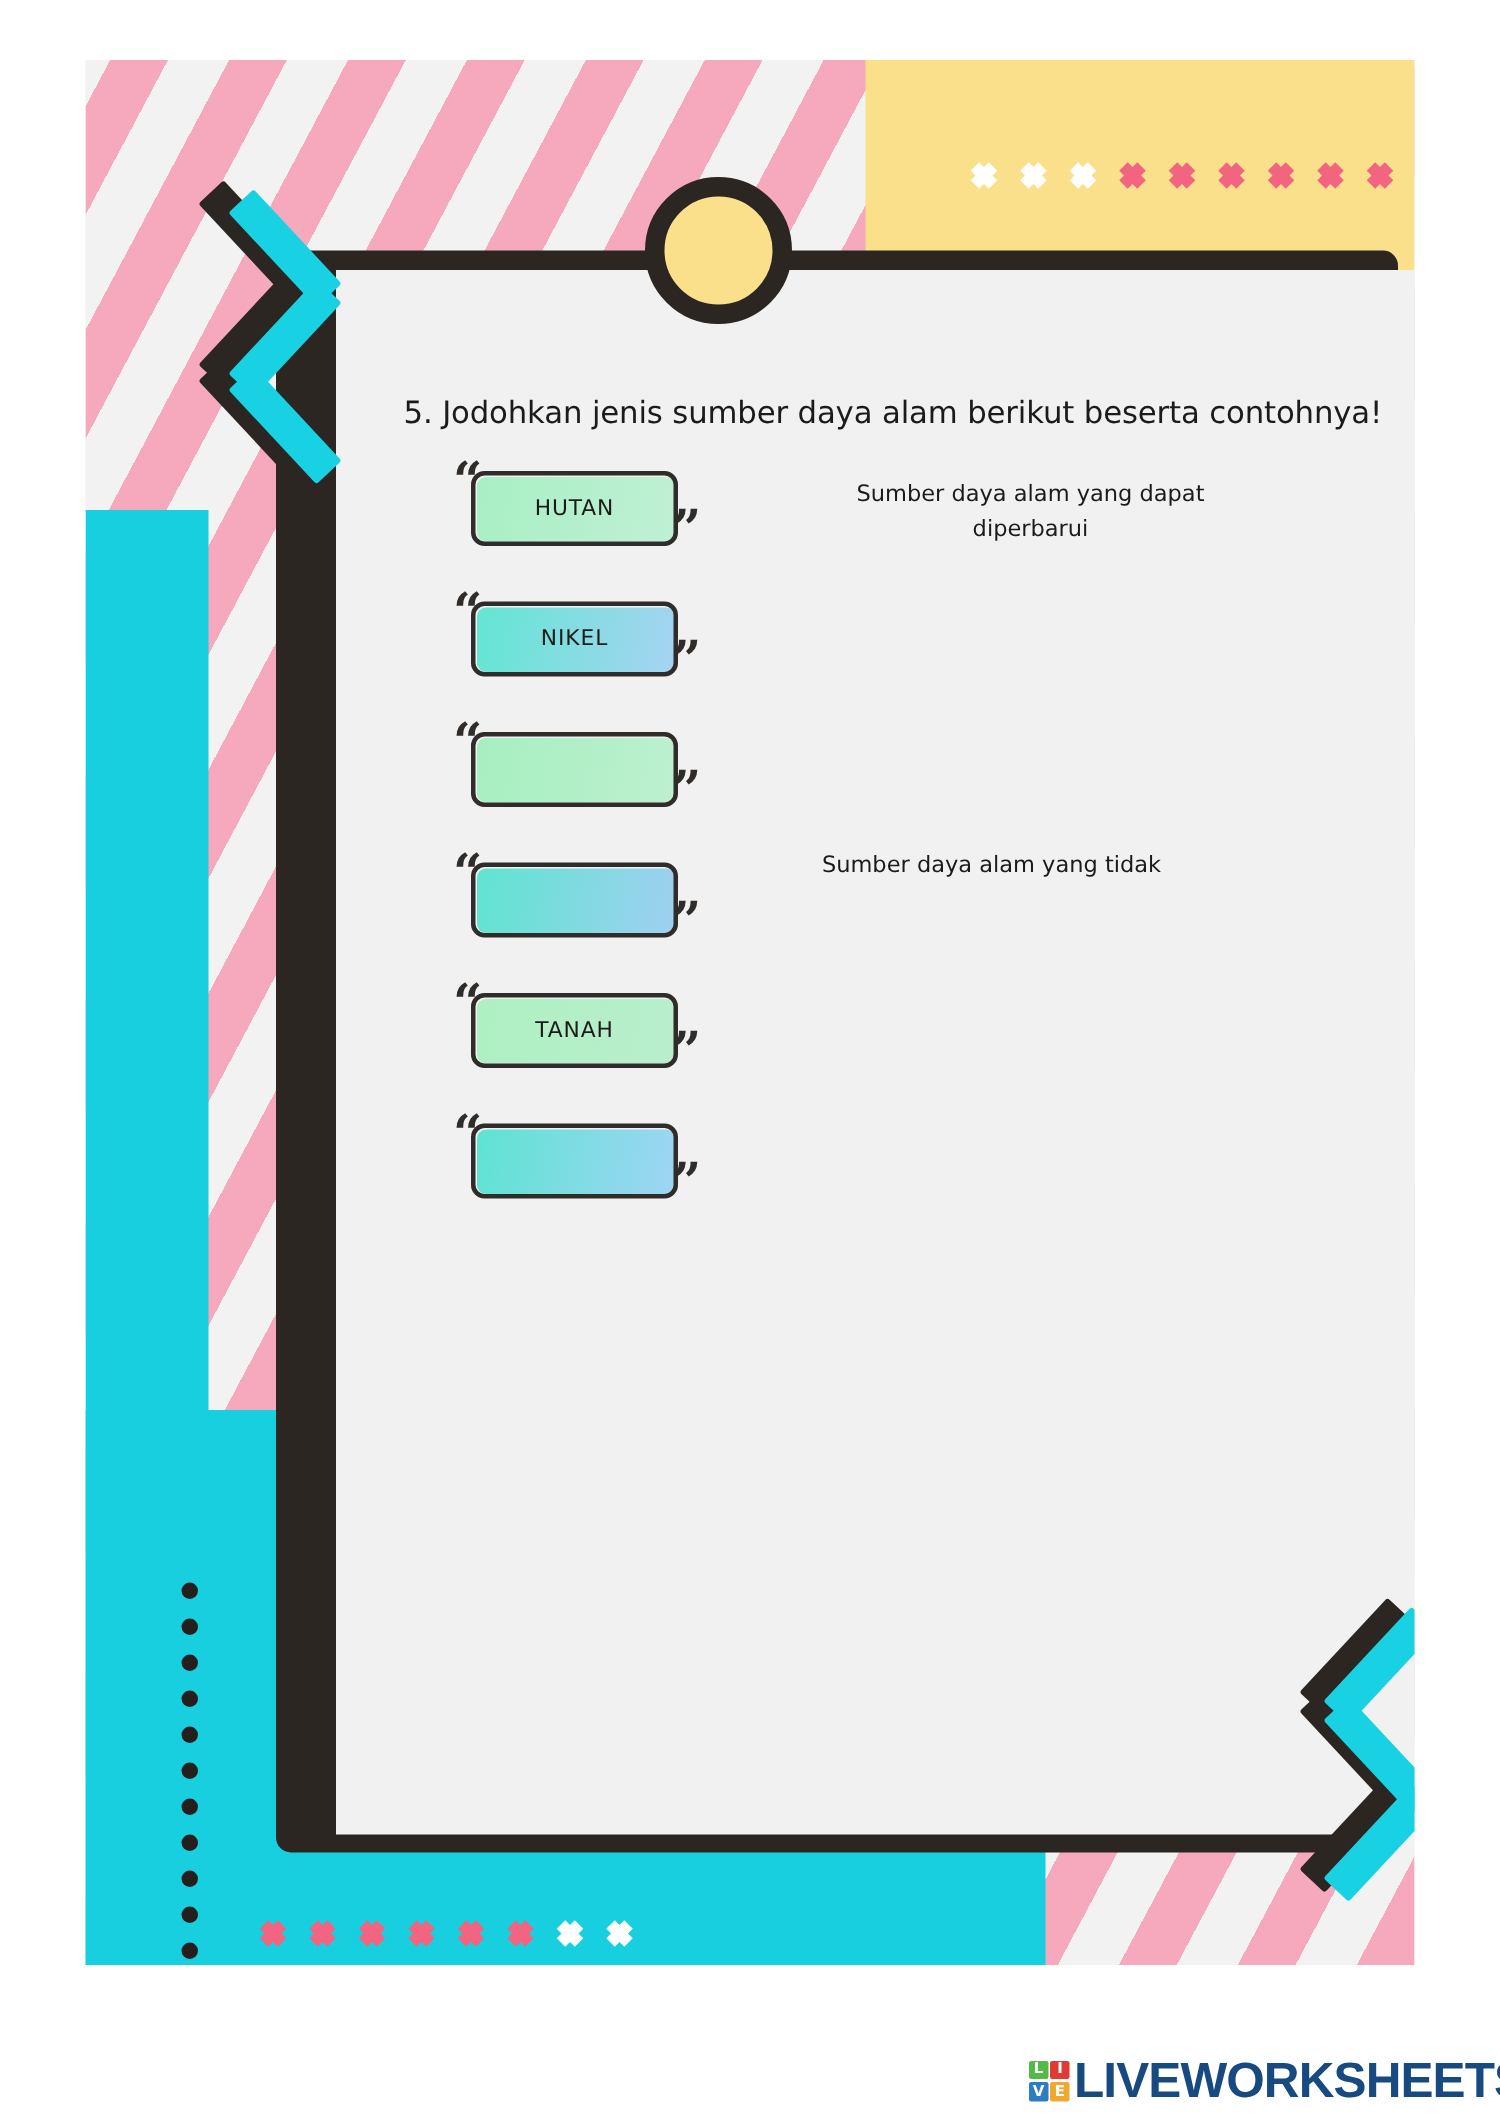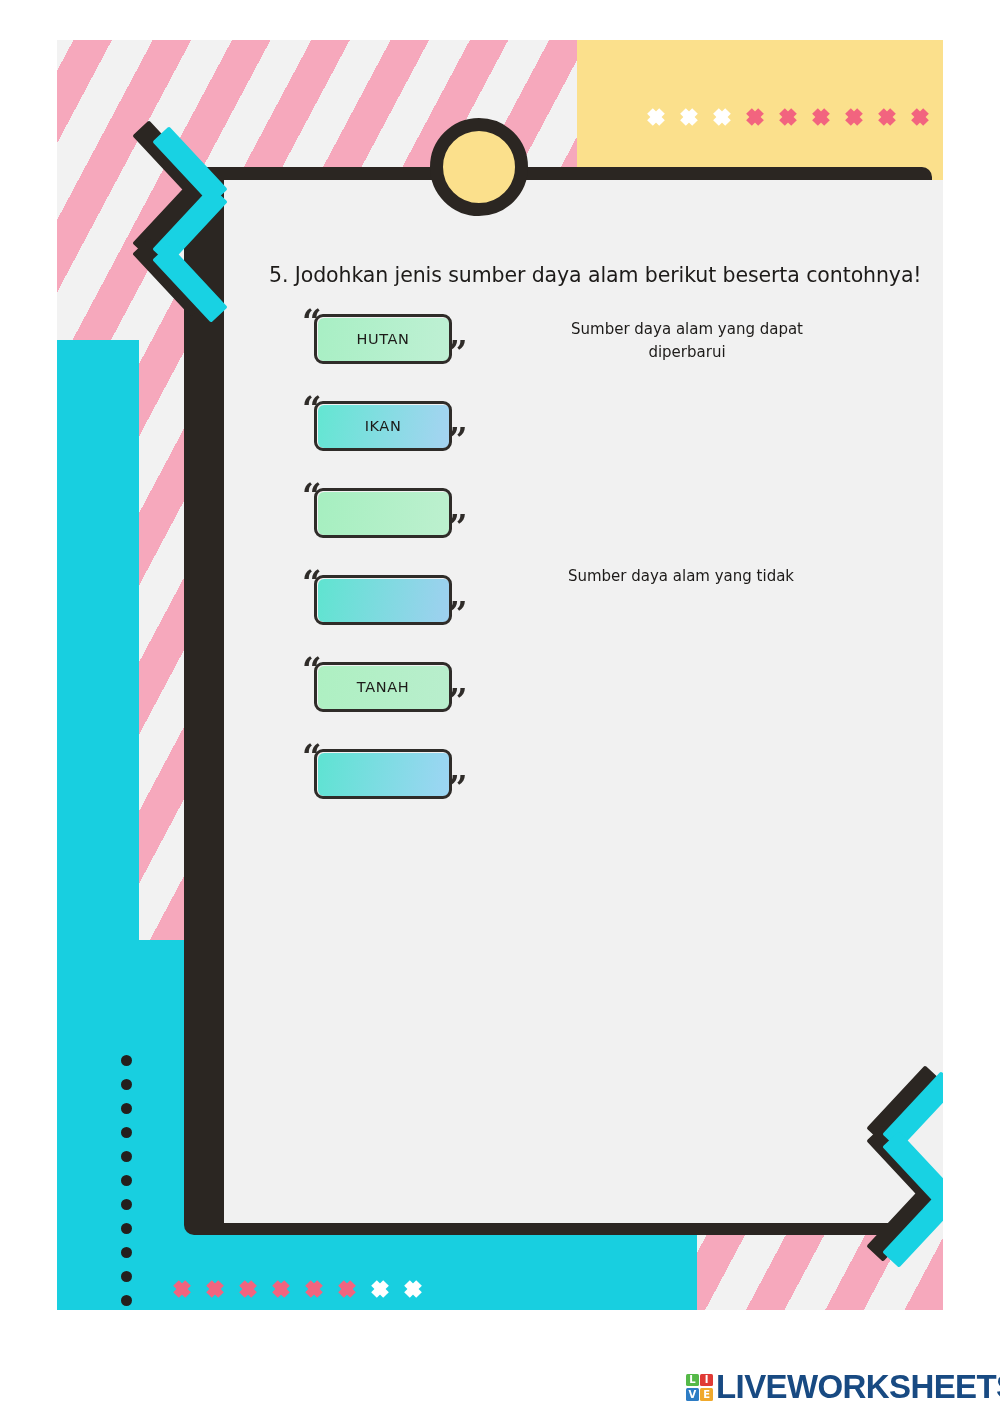--- a/index.html
+++ b/index.html
@@ -246,21 +246,21 @@
   .cat {
     position: absolute;
     width: 290px;
     text-align: center;
     font-family: "DejaVu Sans", sans-serif;
     font-size: 15px;
     color: #1d1b19;
     line-height: 1.55;
   }
   #cat-1 { left: 318px; top: 138px; }
-  #cat-2 { left: 312px; top: 385px; }
+  #cat-2 { left: 292px; top: 385px; }
 
   
   #url {
     position: absolute;
     left: 44px; top: 685px;
     font-family: "DejaVu Sans", sans-serif;
     font-size: 13.5px;
     font-weight: bold;
     color: #101010;
     white-space: nowrap;
@@ -396,21 +396,21 @@
               <div class="qbracket"></div>
               <div class="qmark open">“</div>
               <div class="qmark close">”</div>
               <div class="qlabel">HUTAN</div>
             </div>
             <div class="qcard">
               <div class="qfill" style="background: linear-gradient(100deg, rgb(99, 230, 210) 0%, rgb(166, 211, 242) 100%);"></div>
               <div class="qbracket"></div>
               <div class="qmark open">“</div>
               <div class="qmark close">”</div>
-              <div class="qlabel">IKAN</div>
+              <div class="qlabel">NIKEL</div>
             </div>
             <div class="qcard">
               <div class="qfill" style="background: linear-gradient(100deg, rgb(166, 239, 192) 0%, rgb(189, 240, 207) 100%);"></div>
               <div class="qbracket"></div>
               <div class="qmark open">“</div>
               <div class="qmark close">”</div>
             </div>
             <div class="qcard">
               <div class="qfill" style="background: linear-gradient(100deg, rgb(95, 228, 208) 0%, rgb(159, 208, 240) 100%);"></div>
               <div class="qbracket"></div>

